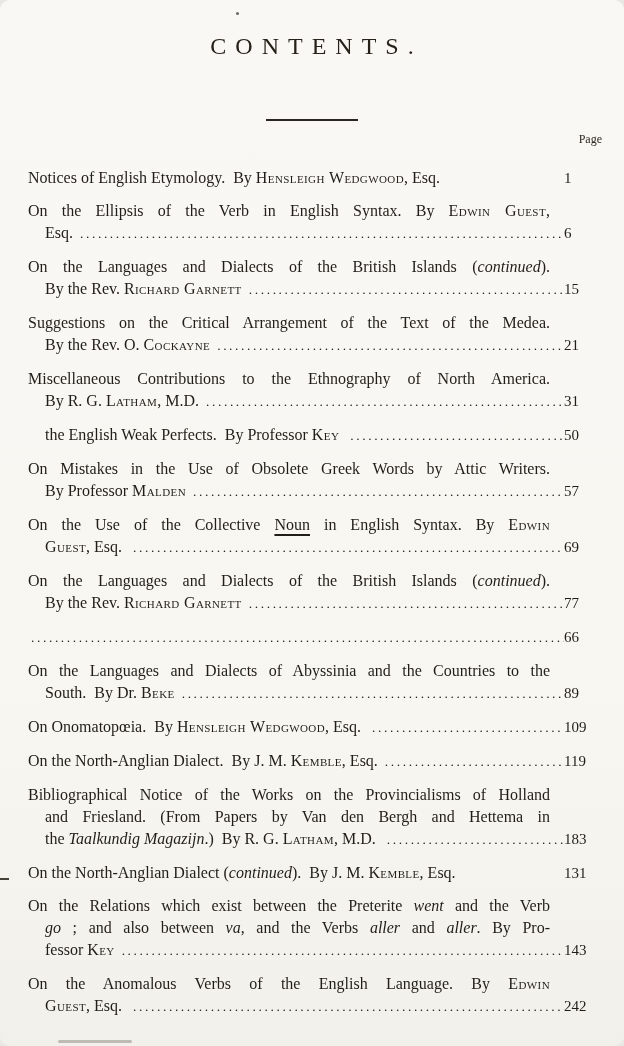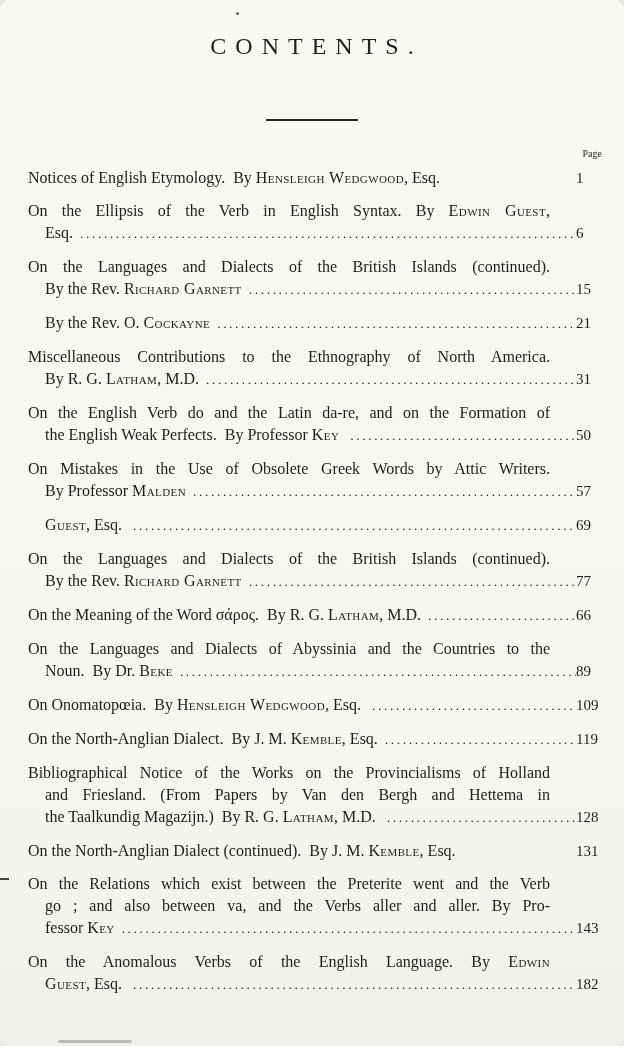--- a/index.html
+++ b/index.html
@@ -31,23 +31,23 @@
 
   .rule {
     width: 92px;
     height: 2px;
     background: #2a261f;
     margin: 59px auto 0 auto;
   }
 
   .page-label {
     position: absolute;
-    top: 148px;
+    top: 132px;
     right: 22px;
-    font-size: 10px;
+    font-size: 12px;
     color: #2a261f;
   }
 
   .entries {
     position: absolute;
     top: 167px;
     left: 28px;
     right: 20px;
   }
 
@@ -63,21 +63,21 @@
     margin-right: 54px;
     overflow: hidden;
     white-space: normal;
   }
   .line.cont { padding-left: 17px; }
   .line.last {
     display: flex;
     align-items: baseline;
     text-align: left;
     text-align-last: left;
-    margin-right: 0;
+    margin-right: 12px;
   }
   .last .line-text {
     white-space: pre;
     flex: 0 1 auto;
     overflow: hidden;
   }
   .leader {
     flex: 1 1 0;
     min-width: 0;
     overflow: hidden;
@@ -89,21 +89,21 @@
   }
   .pagenum {
     flex: 0 0 auto;
     min-width: 28px;
     text-align: right;
     font-size: 15px;
     color: #211e19;
   }
 
   .sc { font-variant: small-caps; letter-spacing: 0.4px; }
-  .i  { }
+  .i  { font-style: italic; }
   .u  { text-decoration: underline; text-decoration-thickness: 1.5px; text-underline-offset: 3.5px; }
 
   .artifact { position: absolute; pointer-events: none; }
   .artifact-dot {
     top: 12px; left: 236px; width: 3px; height: 3px;
     border-radius: 50%; background: #6b6b66;
   }
   .artifact-tick {
     top: 878px; left: 0; width: 9px; height: 2px;
     background: #45423a;
@@ -143,76 +143,76 @@
       </div>
       <div class="entry">
         <div class="line"><span class="line-text"><span>On the Languages and Dialects of the British Islands (</span><span class="i">continued</span><span>).</span></span></div>
         <div class="line cont last">
           <span class="line-text"><span>By the Rev. </span><span class="sc">Richard Garnett</span><span> </span></span>
           <span class="leader">....................................................................................................................................................................................</span>
           <span class="pagenum">15</span>
         </div>
       </div>
       <div class="entry">
+        <div class="line"><span class="line-text"><span>Suggestions on the Critical Arrangement of the Text of the Medea.</span></span></div>
         <div class="line cont last">
           <span class="line-text"><span>By the Rev. O. </span><span class="sc">Cockayne</span><span> </span></span>
           <span class="leader">....................................................................................................................................................................................</span>
           <span class="pagenum">21</span>
         </div>
       </div>
       <div class="entry">
         <div class="line"><span class="line-text"><span>Miscellaneous Contributions to the Ethnography of North America.</span></span></div>
         <div class="line cont last">
           <span class="line-text"><span>By R. G. </span><span class="sc">Latham</span><span>, M.D. </span></span>
           <span class="leader">....................................................................................................................................................................................</span>
           <span class="pagenum">31</span>
         </div>
       </div>
       <div class="entry">
-        <div class="line"><span class="line-text"><span>On the English Verb </span><span class="i">do</span><span> and the Latin </span><span class="i">da-re</span><span>, and on the Formation of</span></span></div>
         <div class="line cont last">
           <span class="line-text"><span>the English Weak Perfects.  By Professor </span><span class="sc">Key</span><span>  </span></span>
           <span class="leader">....................................................................................................................................................................................</span>
           <span class="pagenum">50</span>
         </div>
       </div>
       <div class="entry">
         <div class="line"><span class="line-text"><span>On Mistakes in the Use of Obsolete Greek Words by Attic Writers.</span></span></div>
         <div class="line cont last">
           <span class="line-text"><span>By Professor </span><span class="sc">Malden</span><span> </span></span>
           <span class="leader">....................................................................................................................................................................................</span>
           <span class="pagenum">57</span>
         </div>
       </div>
       <div class="entry">
+        <div class="line"><span class="line-text"><span>On the Use of the Collective </span><span class="u">Noun</span><span> in English Syntax.  By </span><span class="sc">Edwin</span></span></div>
         <div class="line cont last">
           <span class="line-text"><span class="sc">Guest</span><span>, Esq.  </span></span>
           <span class="leader">....................................................................................................................................................................................</span>
           <span class="pagenum">69</span>
         </div>
       </div>
       <div class="entry">
         <div class="line"><span class="line-text"><span>On the Languages and Dialects of the British Islands (</span><span class="i">continued</span><span>).</span></span></div>
         <div class="line cont last">
           <span class="line-text"><span>By the Rev. </span><span class="sc">Richard Garnett</span><span> </span></span>
           <span class="leader">....................................................................................................................................................................................</span>
           <span class="pagenum">77</span>
         </div>
       </div>
       <div class="entry">
         <div class="line last">
-          <span class="line-text"><span>On the Meaning of the Word </span><span class="i">σάρος</span><span>.  By R. G. </span><span class="sc">Latham</span><span>, M.D. </span></span>
           <span class="leader">....................................................................................................................................................................................</span>
           <span class="pagenum">66</span>
         </div>
       </div>
       <div class="entry">
         <div class="line"><span class="line-text"><span>On the Languages and Dialects of Abyssinia and the Countries to the</span></span></div>
         <div class="line cont last">
-          <span class="line-text"><span>Noun.  By Dr. </span><span class="sc">Beke</span><span> </span></span>
+          <span class="line-text"><span>South.  By Dr. </span><span class="sc">Beke</span><span> </span></span>
           <span class="leader">....................................................................................................................................................................................</span>
           <span class="pagenum">89</span>
         </div>
       </div>
       <div class="entry">
         <div class="line last">
           <span class="line-text"><span>On Onomatopœia.  By </span><span class="sc">Hensleigh Wedgwood</span><span>, Esq.  </span></span>
           <span class="leader">....................................................................................................................................................................................</span>
           <span class="pagenum">109</span>
         </div>
@@ -223,21 +223,21 @@
           <span class="leader">....................................................................................................................................................................................</span>
           <span class="pagenum">119</span>
         </div>
       </div>
       <div class="entry">
         <div class="line"><span class="line-text"><span>Bibliographical Notice of the Works on the Provincialisms of Holland</span></span></div>
         <div class="line cont"><span class="line-text"><span>and Friesland.  (From Papers by Van den Bergh and Hettema in</span></span></div>
         <div class="line cont last">
           <span class="line-text"><span>the </span><span class="i">Taalkundig Magazijn</span><span>.)  By R. G. </span><span class="sc">Latham</span><span>, M.D.  </span></span>
           <span class="leader">....................................................................................................................................................................................</span>
-          <span class="pagenum">128</span>
+          <span class="pagenum">183</span>
         </div>
       </div>
       <div class="entry">
         <div class="line last">
           <span class="line-text"><span>On the North-Anglian Dialect (</span><span class="i">continued</span><span>).  By J. M. </span><span class="sc">Kemble</span><span>, Esq.</span></span>
           <span class="leader"></span>
           <span class="pagenum">131</span>
         </div>
       </div>
       <div class="entry">
@@ -247,17 +247,17 @@
           <span class="line-text"><span>fessor </span><span class="sc">Key</span><span> </span></span>
           <span class="leader">....................................................................................................................................................................................</span>
           <span class="pagenum">143</span>
         </div>
       </div>
       <div class="entry">
         <div class="line"><span class="line-text"><span>On the Anomalous Verbs of the English Language.  By </span><span class="sc">Edwin</span></span></div>
         <div class="line cont last">
           <span class="line-text"><span class="sc">Guest</span><span>, Esq.  </span></span>
           <span class="leader">....................................................................................................................................................................................</span>
-          <span class="pagenum">182</span>
+          <span class="pagenum">242</span>
         </div>
       </div>
     </div>
 </div>
 
 </body></html>

